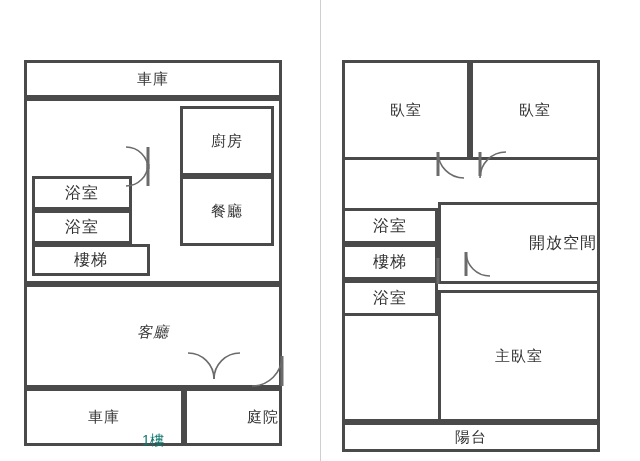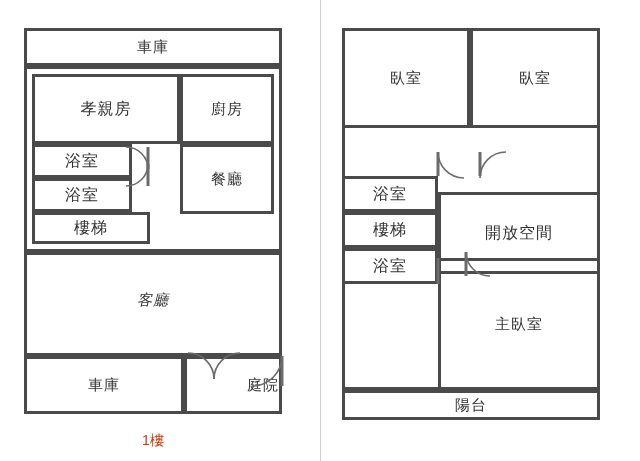--- a/index.html
+++ b/index.html
@@ -15,20 +15,21 @@
     position: relative;
     overflow: hidden;
   }
   .page {
     position: absolute;
     inset: 0;
   }
   .plan {
     position: absolute;
     box-sizing: border-box;
+    margin-top: 32px;
   }
   
   .room {
     position: absolute;
     box-sizing: border-box;
     border: 3px solid #4a4a4a;
     display: flex;
     align-items: center;
     justify-content: center;
     background: transparent;
@@ -38,21 +39,21 @@
     letter-spacing: 1px;
     color: #333;
     white-space: nowrap;
   }
   .room.small .lbl { font-size: 16px; }
   .room.big .lbl { font-size: 15px; }
   .room.xl .lbl { font-size: 16px; }
   .floor-label {
     position: absolute;
     font-size: 14px;
-    color: #c2410c;
+    color: #0f766e;
     text-align: center;
     width: 120px;
   }
   .divider-v {
     position: absolute;
     background: #cfcfcf;
     width: 1px;
   }
   svg.arcs {
     position: absolute;
@@ -71,23 +72,20 @@
   <div class="divider-v" style="left:320px; top:0; height:461px;"></div>
 
   <div class="plan" style="left:24px; top:28px; width:258px; height:390px;">
 
     <div class="room big" style="left:0; top:0; width:258px; height:38px;">
       <span class="lbl">車庫</span>
     </div>
 
     <div class="room" style="left:0; top:38px; width:258px; height:186px;"></div>
 
-    <div class="room xl" style="left:8px; top:46px; width:148px; height:70px;">
-      <span class="lbl">孝親房</span>
-    </div>
 
     <div class="room big" style="left:156px; top:46px; width:94px; height:70px;">
       <span class="lbl">廚房</span>
     </div>
 
     <div class="room big" style="left:156px; top:116px; width:94px; height:70px;">
       <span class="lbl">餐廳</span>
     </div>
 
     <div class="room small" style="left:8px; top:116px; width:100px; height:34px;">
@@ -133,21 +131,21 @@
     </div>
 
     <div class="room small" style="left:0; top:184px; width:96px; height:36px;">
       <span class="lbl">樓梯</span>
     </div>
 
     <div class="room small" style="left:0; top:220px; width:96px; height:36px;">
       <span class="lbl">浴室</span>
     </div>
 
-    <div class="room xl" style="left:96px; top:164px; width:162px; height:82px;">
+    <div class="room xl" style="left:96px; top:142px; width:162px; height:82px;justify-content:flex-end;">
       <span class="lbl">開放空間</span>
     </div>
 
     <div class="room big" style="left:96px; top:230px; width:162px; height:132px;">
       <span class="lbl">主臥室</span>
     </div>
 
     <div class="room big" style="left:0; top:362px; width:258px; height:30px;text-align:right;">
       <span class="lbl">陽台</span>
     </div>

